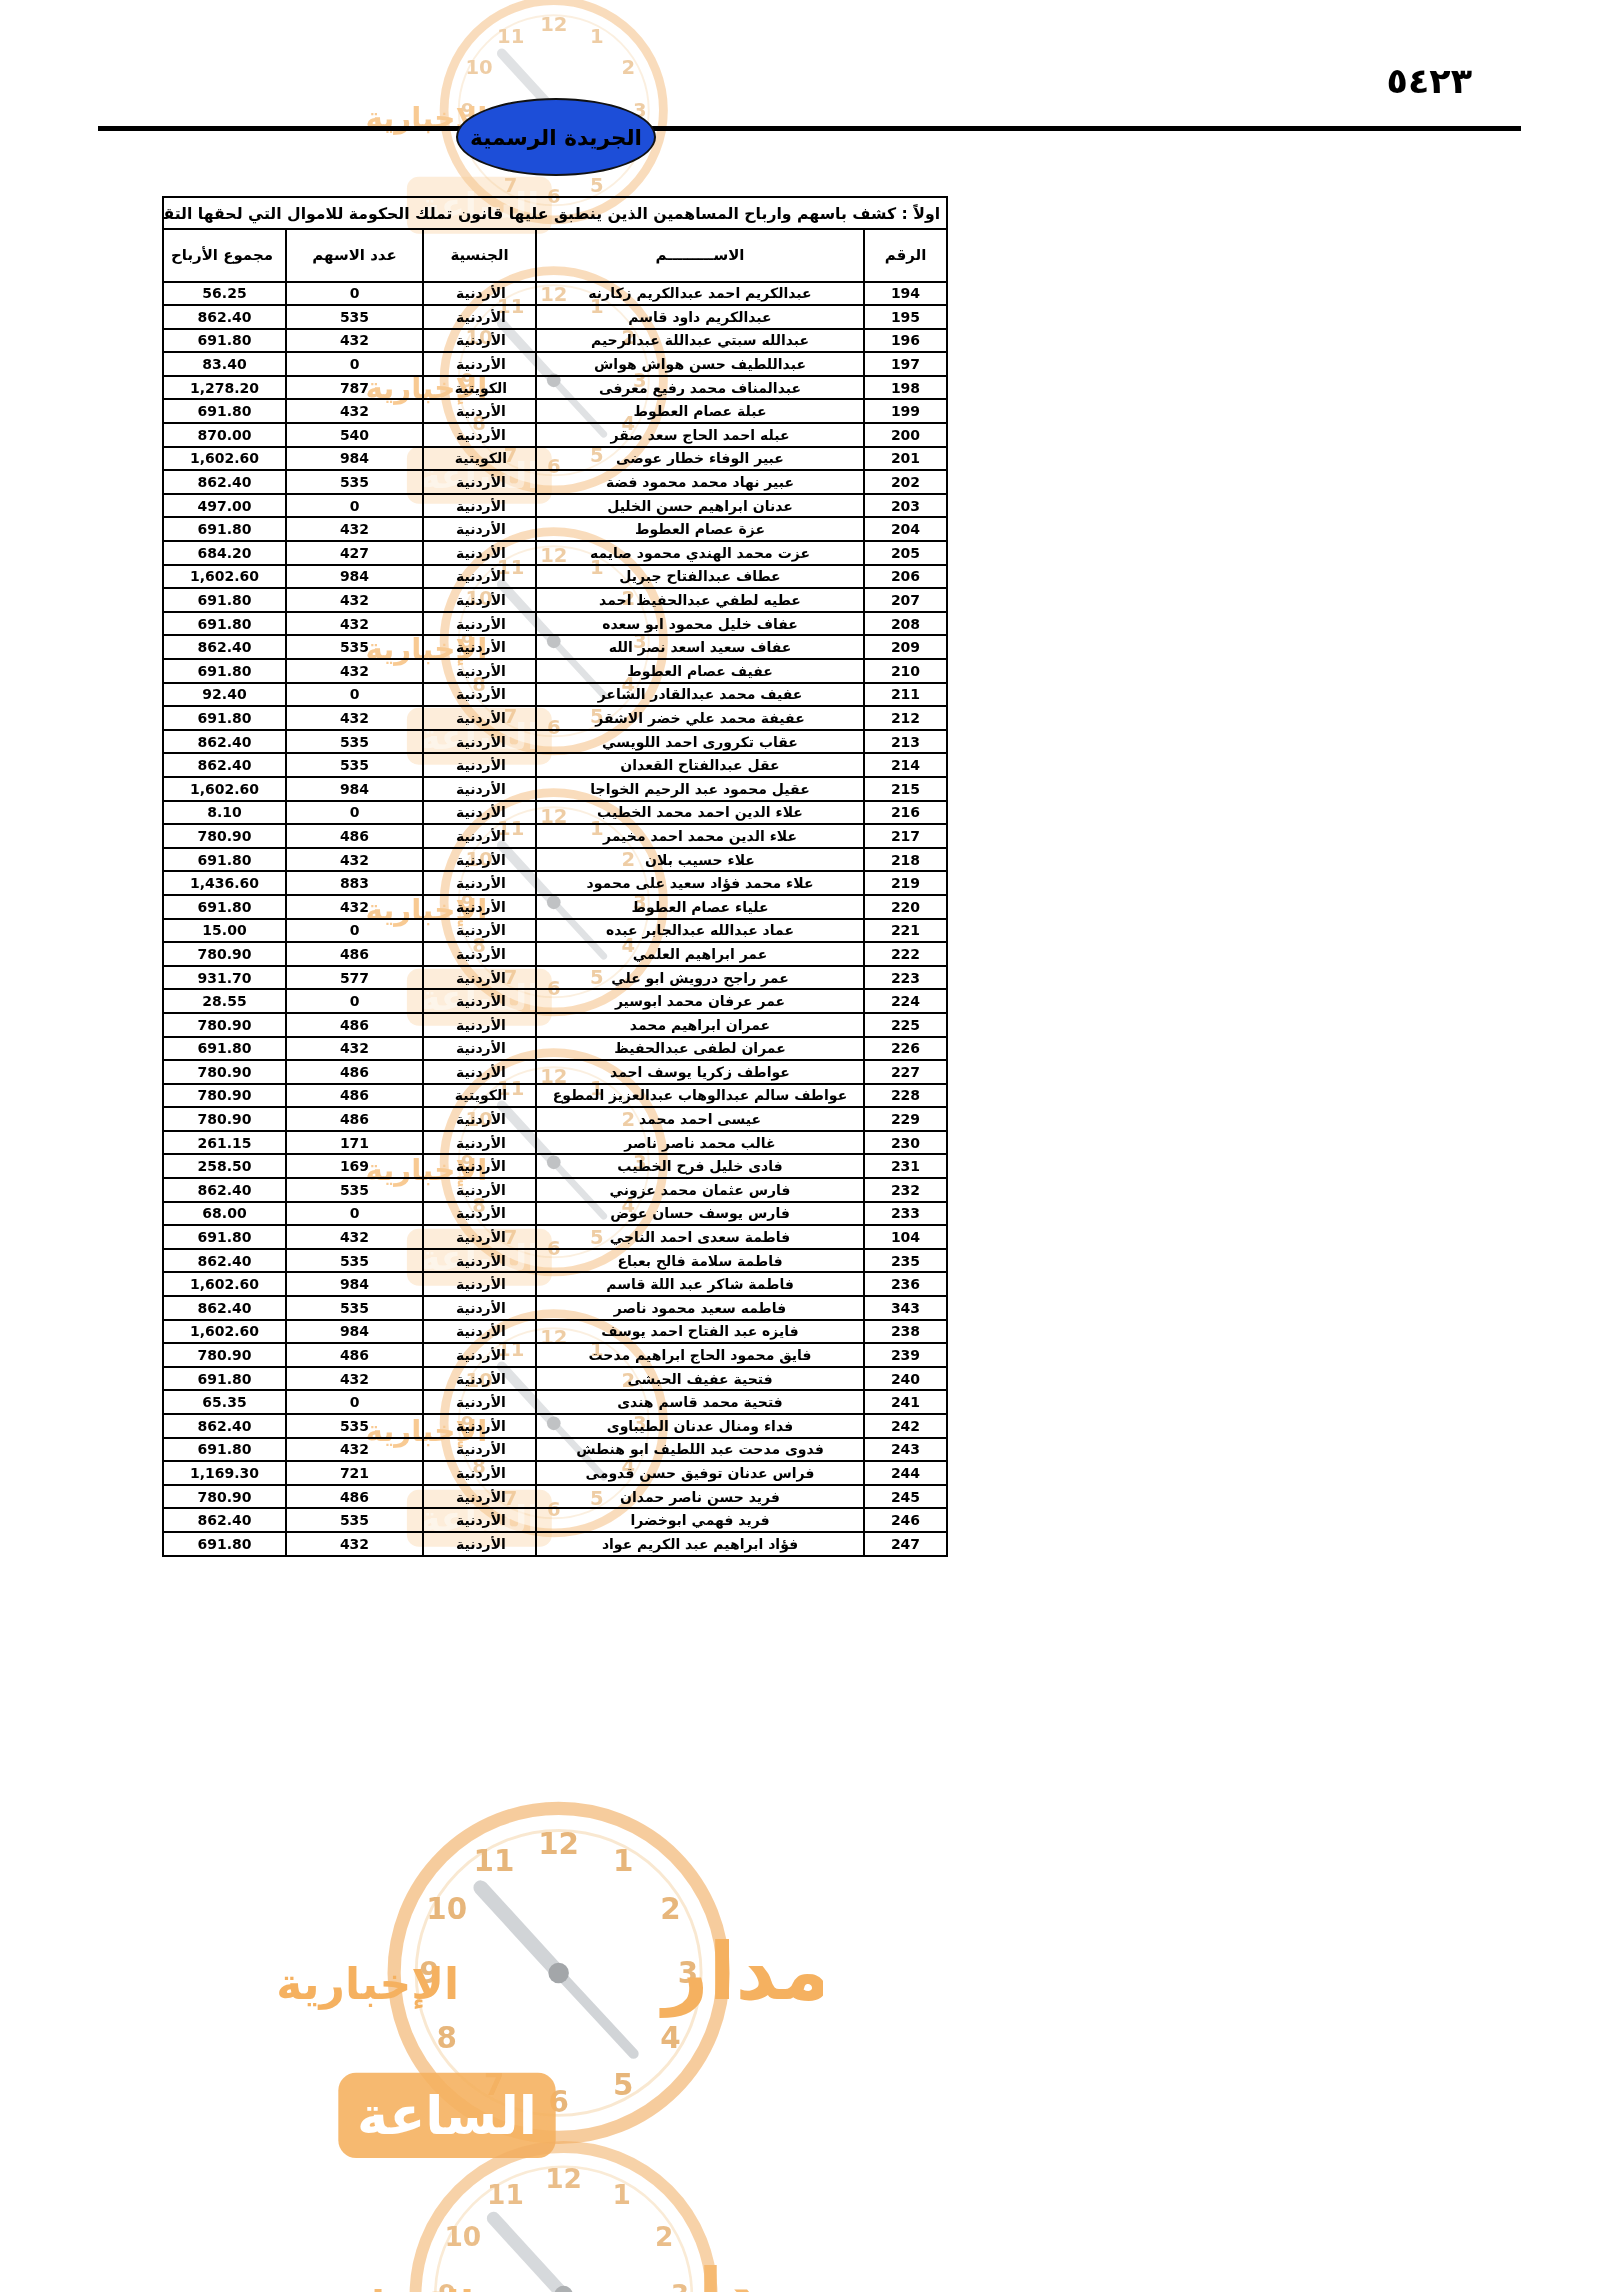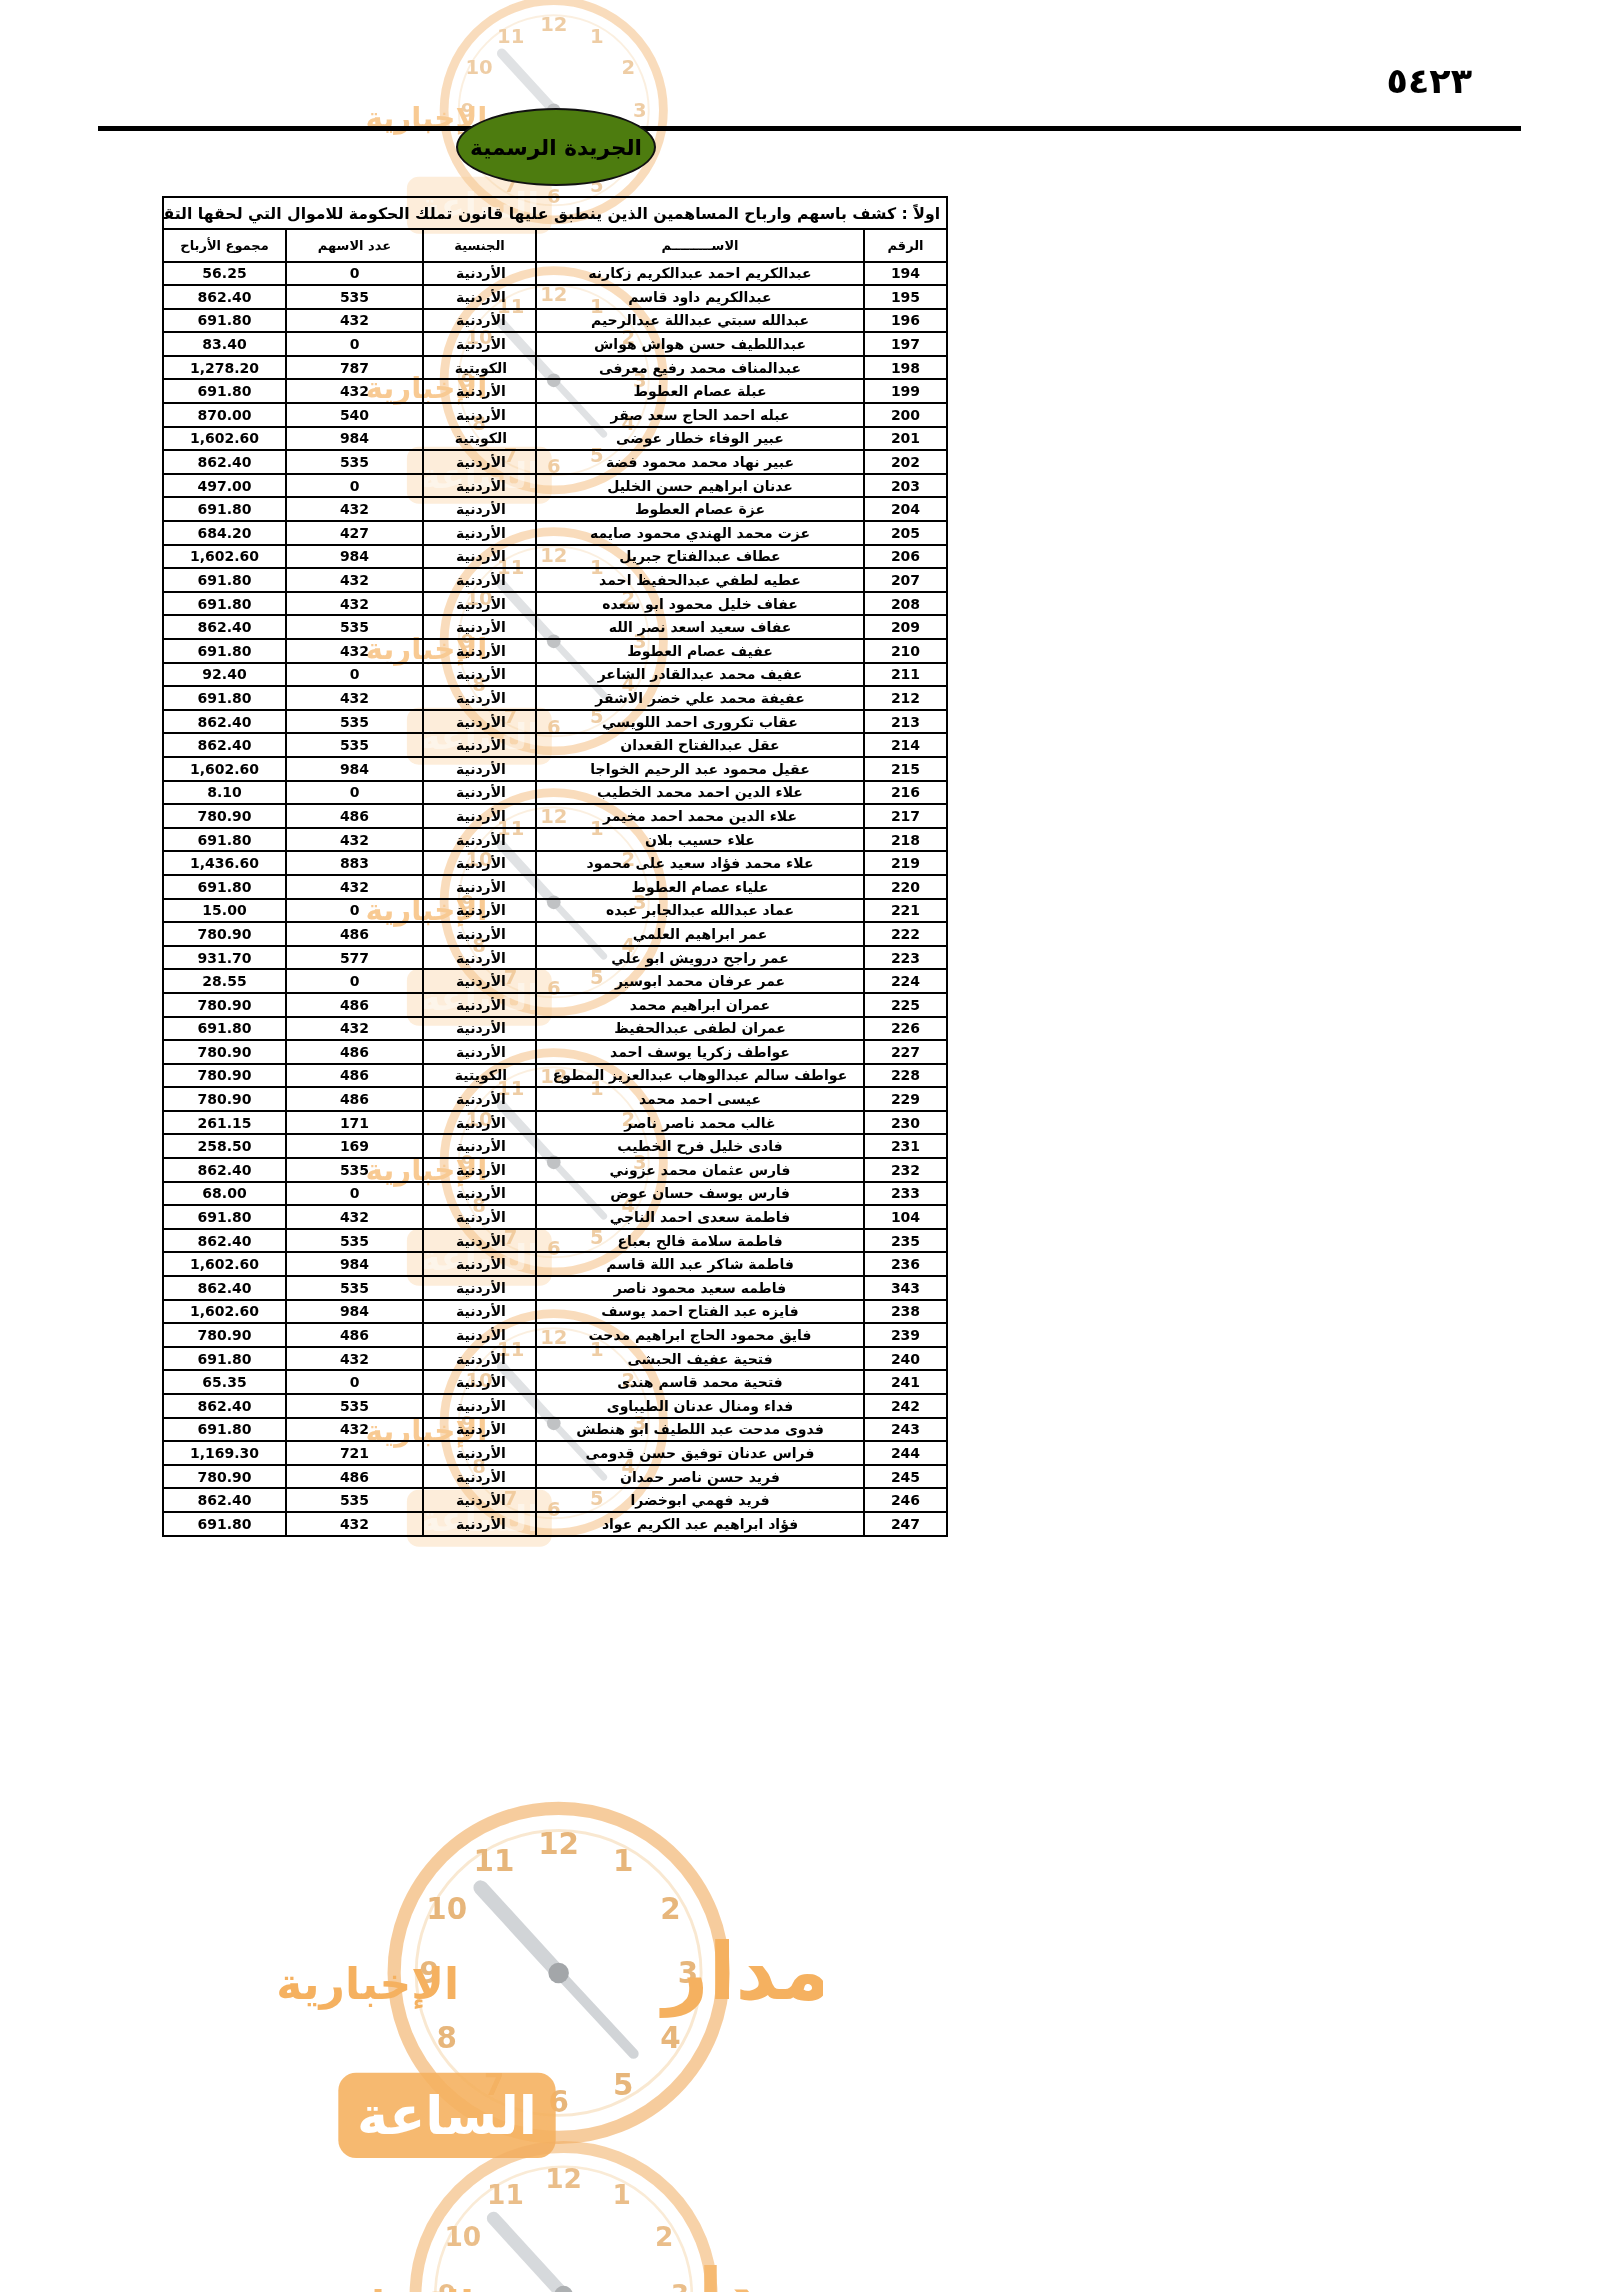--- a/index.html
+++ b/index.html
@@ -16,39 +16,39 @@
   
   .pageno{
     position:absolute;top:61px;right:149px;z-index:3;
     font-size:35px;font-weight:bold;letter-spacing:2px;
   }
   .topline{
     position:absolute;top:126px;left:98px;width:1423px;height:4.9px;
     background:#000;z-index:3;
   }
   .oval{
-    position:absolute;top:108px;left:456px;width:196px;height:74px;
-    background:#4d7c0f;border:2.9px solid #111;border-radius:50%;
+    position:absolute;top:98px;left:456px;width:196px;height:74px;
+    background:#1d4ed8;border:2.9px solid #111;border-radius:50%;
     display:flex;align-items:center;justify-content:center;z-index:4;
   }
   .oval span{font-size:21.6px;font-weight:bold;white-space:nowrap;}
   
   table.gz-table{
     position:absolute;top:196px;left:162px;width:784px;z-index:2;
     border-collapse:collapse;table-layout:fixed;
     background:transparent;
   }
   .gz-table th,.gz-table td{
     border:2px solid #000;font-weight:bold;background:transparent;
     overflow:hidden;white-space:nowrap;
   }
   .title-cell{
     height:30px;font-size:15.7px;text-align:right;padding:0 5.9px 0 0;
   }
-  .col-head th{height:26.5px;font-size:13px;text-align:center;padding:2px;}
+  .col-head th{height:26.5px;font-size:15px;text-align:center;padding:12px;}
   .gz-table td{
     height:21.6px;line-height:1;font-size:14px;text-align:center;padding:0;
   }
   .gz-table td.c-nationality{text-align:center;padding-left:2.9px;}
   .gz-table td.c-name{font-size:14px;}
 </style>
 </head>
 <body dir="rtl">
 
 <div class="page">

